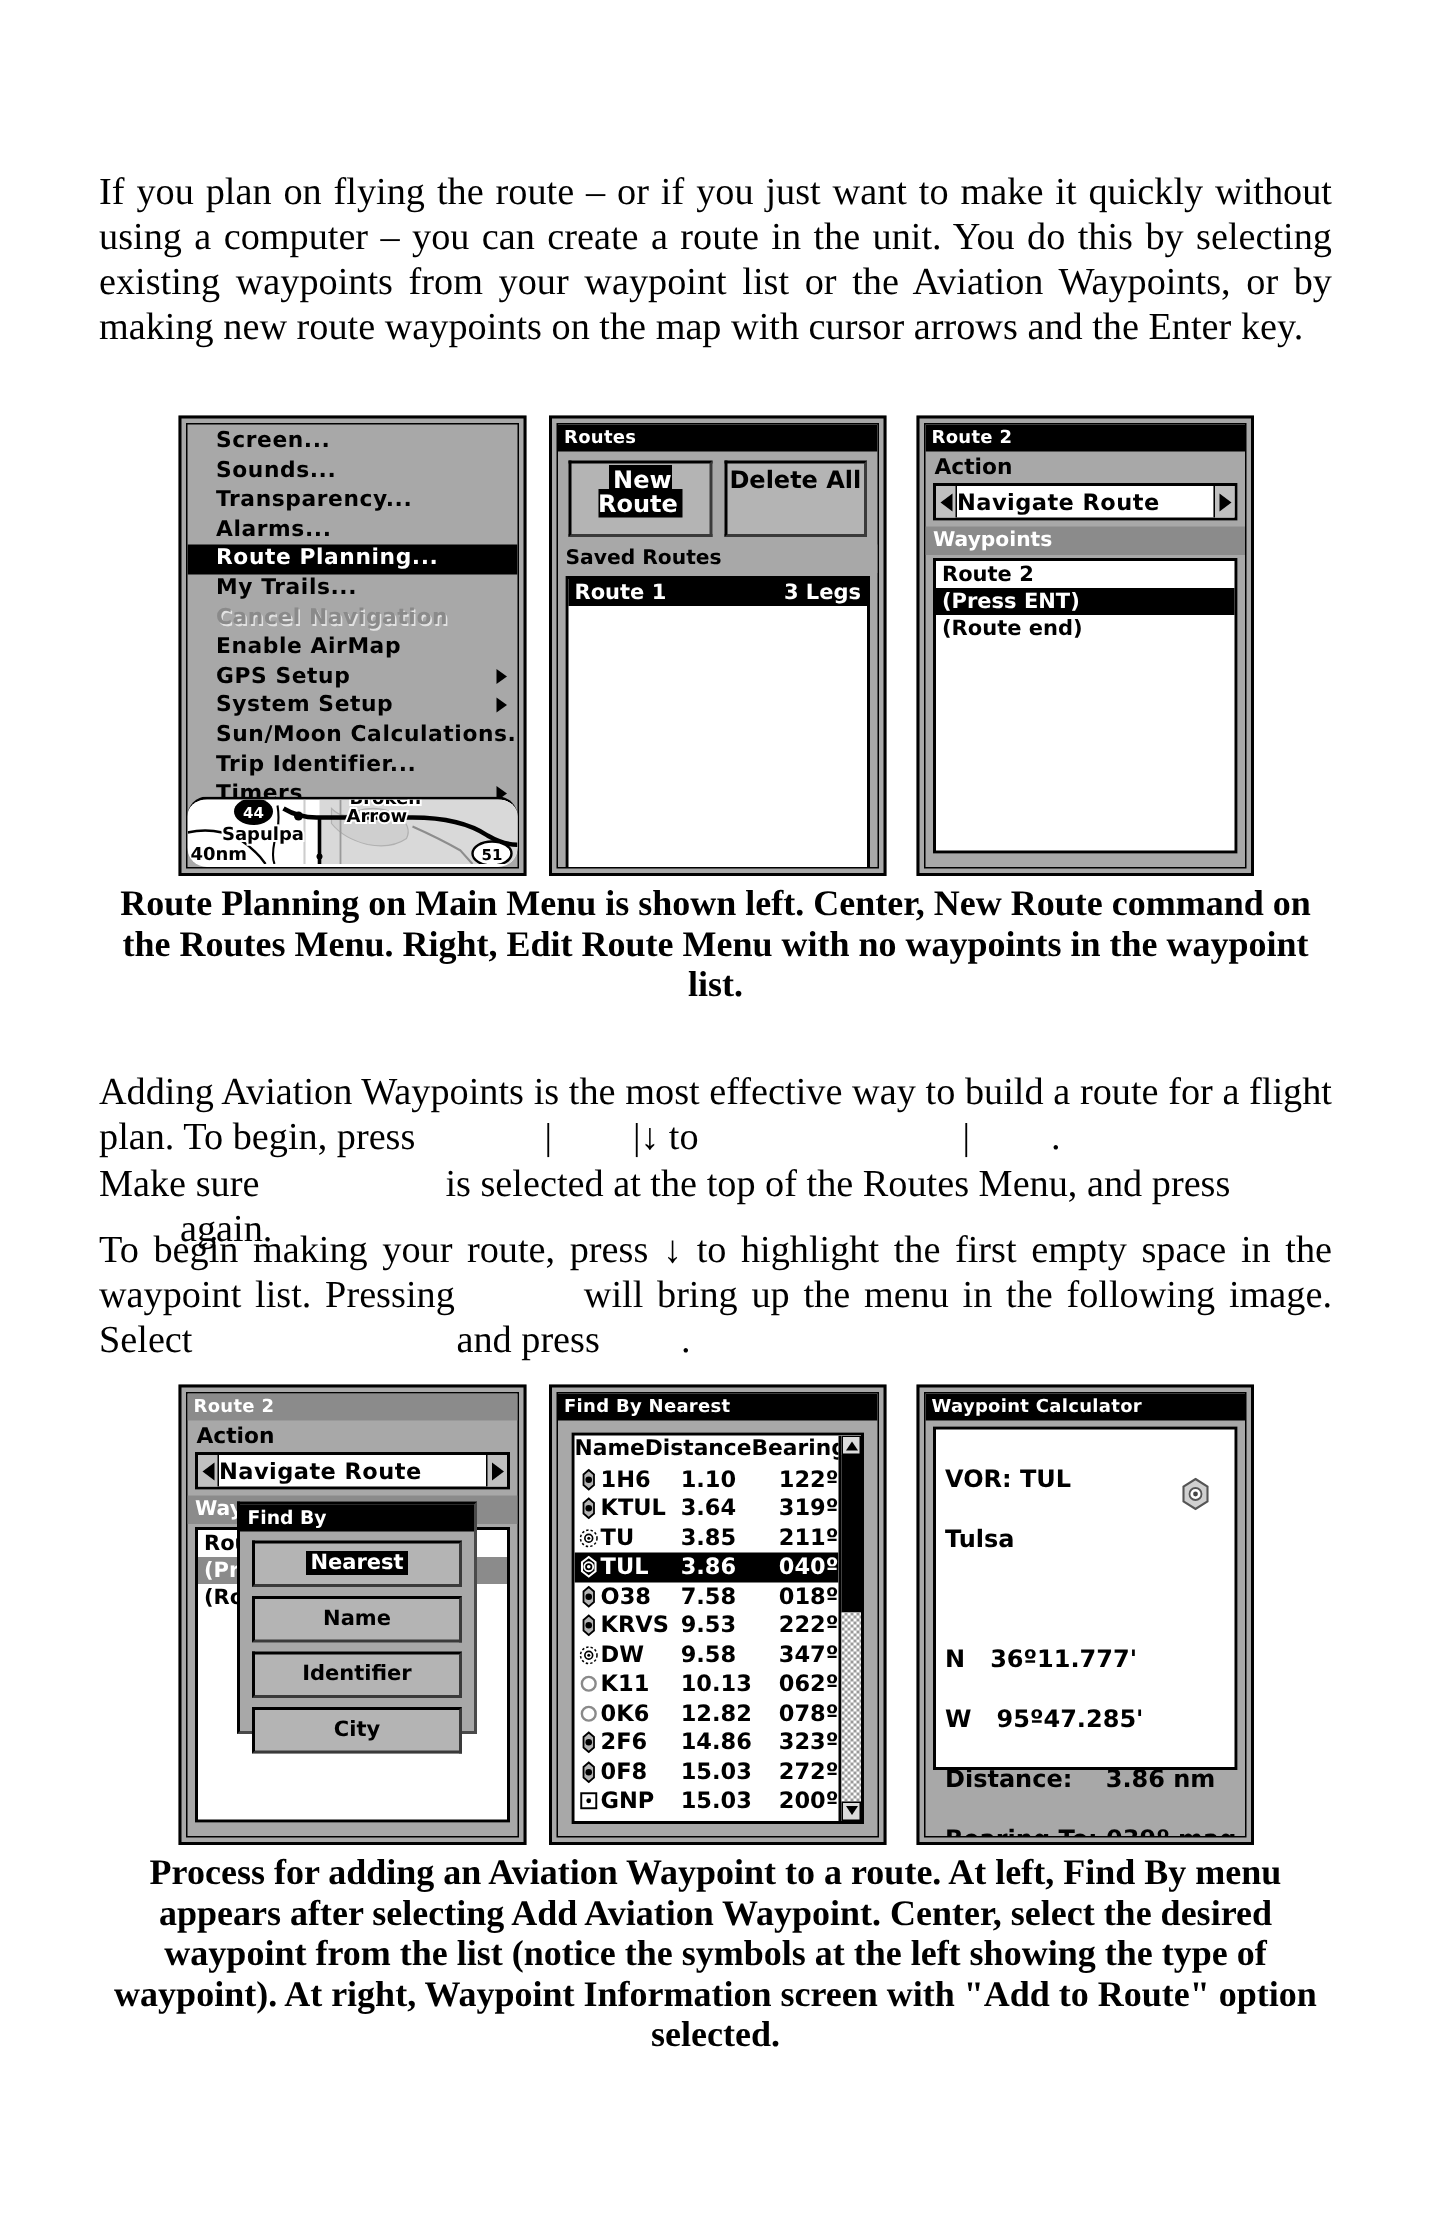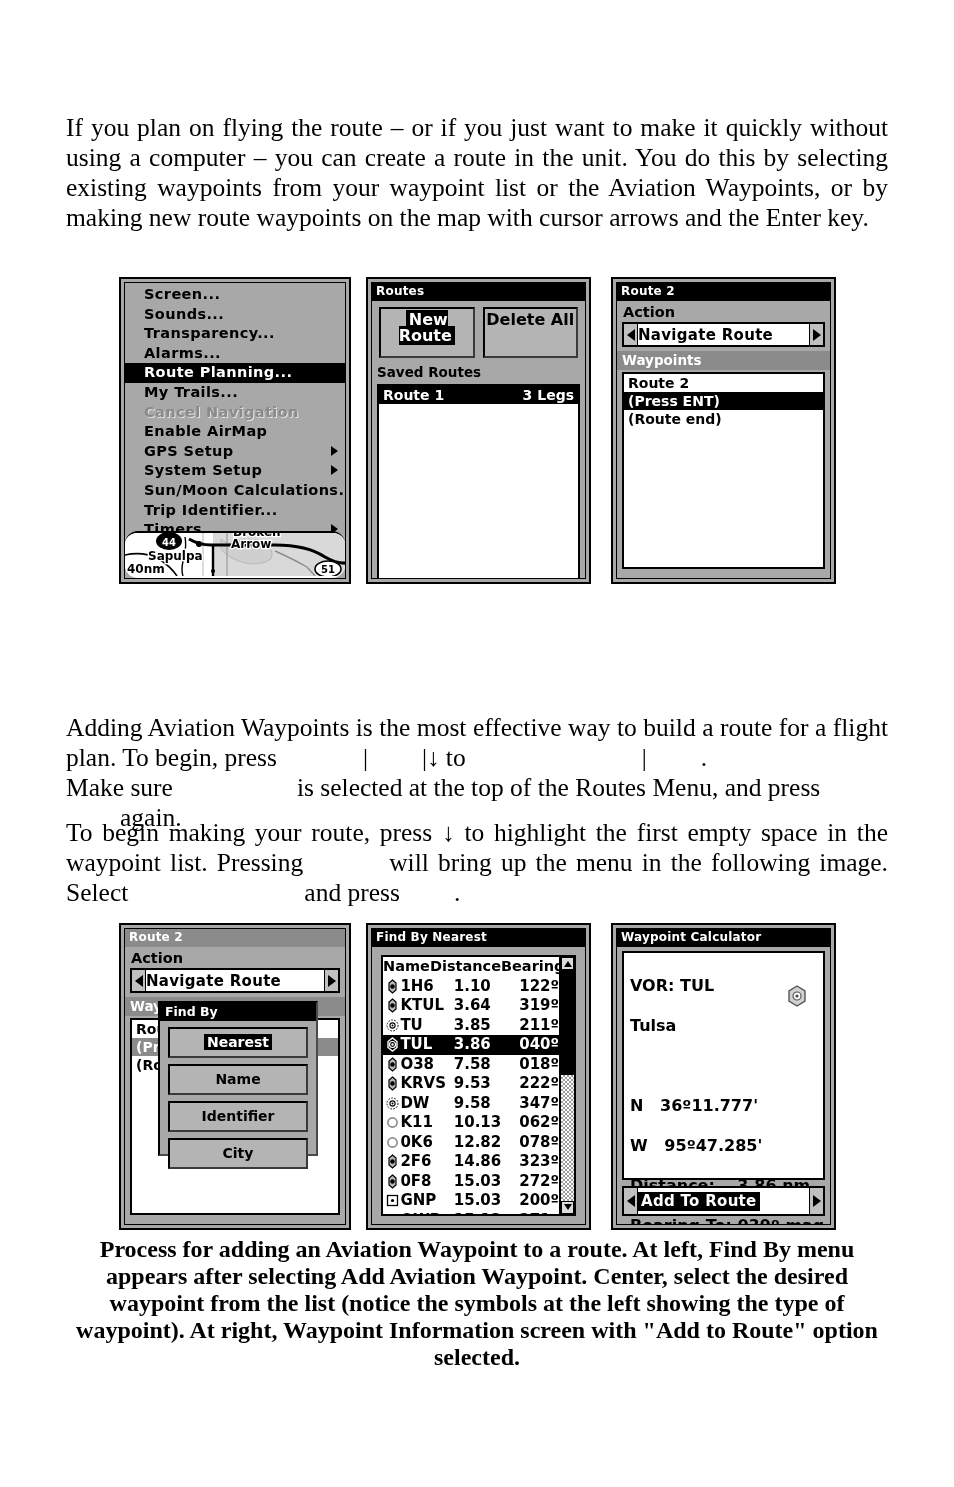--- a/index.html
+++ b/index.html
@@ -445,20 +445,21 @@
         <div class="row sel">
             <span class="c1">(Press ENT)</span>
           </div>
         <div class="row">
             <span class="c1">(Route end)</span>
           </div>
       </div>
     </div>
   </div>
 
+  <div class="caption c1">Route Planning on Main Menu is shown left. Center, New Route command on the Routes Menu. Right, Edit Route Menu with no waypoints in the waypoint list.</div>
 
   <div class="prose p2">
     <span>Adding Aviation Waypoints is the most effective way to build a route for a flight plan. To begin, press</span><span class="gap-md"></span><span class="pipe">|</span><span class="gap-sm"></span><span class="pipe">|↓</span>
     <span>to</span><span class="gap-xl"></span><span class="pipe">|</span><span class="gap-sm"></span><span>.</span><br>
     <span>Make sure</span><span class="gap-lg"></span><span>is selected at the top of the Routes Menu, and press</span><br>
     <span class="gap-sm"></span><span>again.</span>
   </div>
 
   <div class="prose p3">
     <span>To begin making your route, press ↓ to highlight the first empty space in the waypoint list. Pressing</span><span class="gap-md"></span><span>will bring up the menu in the following image. Select</span><span class="gap-xl"></span><span>and press</span><span class="gap-sm"></span><span>.</span>
@@ -695,29 +696,18 @@
       </div>
 
       <div class="wi-icon">
         <svg width="22" height="22" viewBox="0 0 22 22">
           <polygon points="11,1 19,6 19,16 11,21 3,16 3,6" fill="#d0d0d0" stroke="#555" stroke-width="1.4"></polygon>
           <circle cx="11" cy="11" r="4" fill="#ffffff" stroke="#555" stroke-width="1.2"></circle>
           <circle cx="11" cy="11" r="1.6" fill="#444"></circle>
         </svg>
       </div>
 
-      <div class="wi-bottom">
-        <div class="selector" style="margin:0; height:30px;">
-          <div class="lft">
-              <i class="tri-l"></i>
-            </div>
-          <div class="txt hl" style="top:4px;">Add To Route</div>
-          <div class="rgt">
-              <i class="tri-r"></i>
-            </div>
-        </div>
-      </div>
     </div>
   </div>
 
   <div class="caption c2">Process for adding an Aviation Waypoint to a route. At left, Find By menu appears after selecting Add Aviation Waypoint. Center, select the desired waypoint from the list (notice the symbols at the left showing the type of waypoint). At right, Waypoint Information screen with "Add to Route" option selected.</div>
 
 </div>
 
 </body></html>

